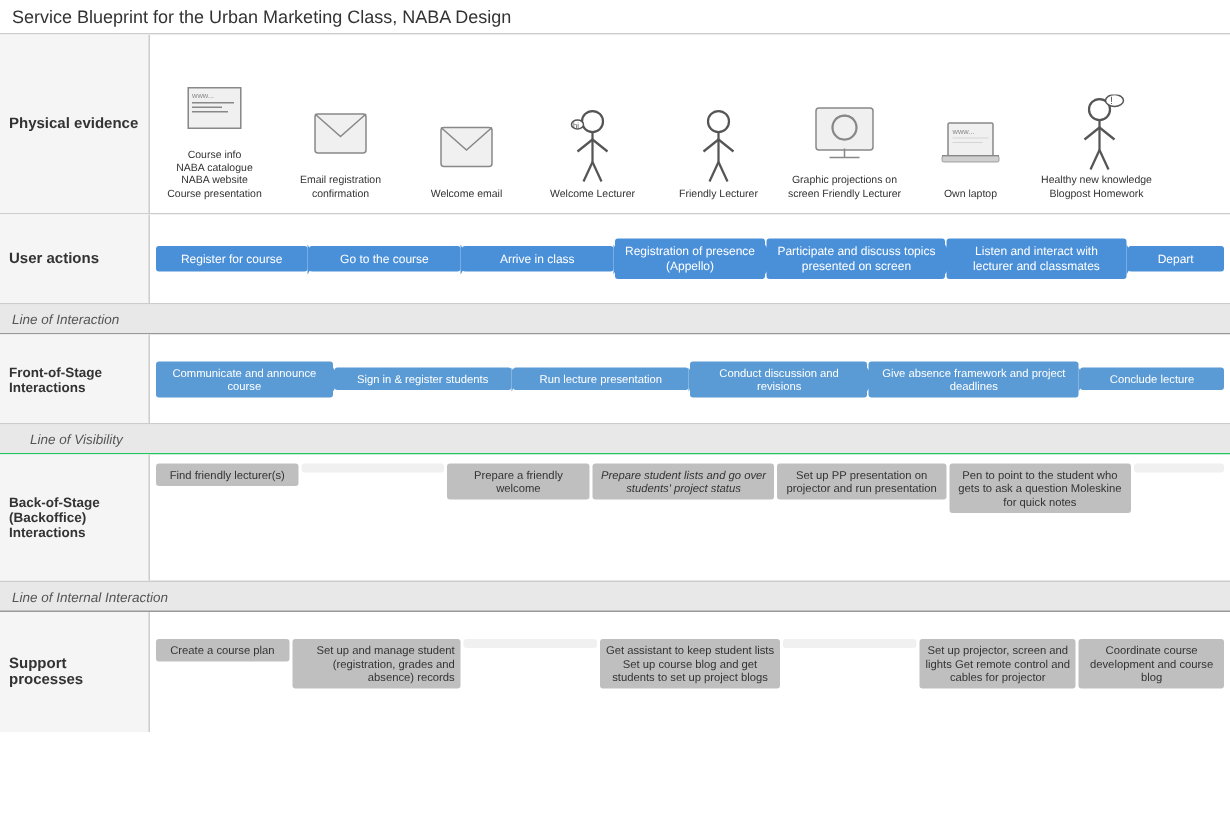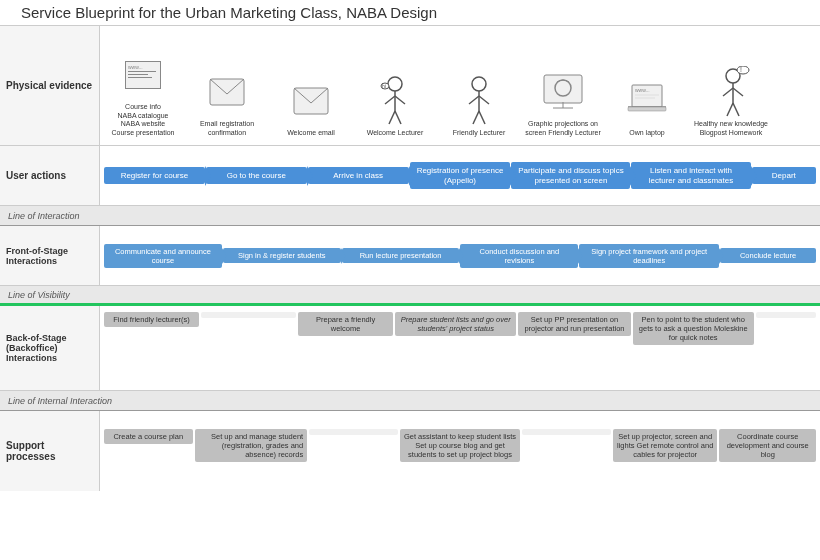--- a/index.html
+++ b/index.html
@@ -6,23 +6,23 @@
     body {
       font-family: Arial, sans-serif;
       font-size: 9px;
       background: #fff;
       width: 820px;
       height: 560px;
       overflow: hidden;
     }
 
     .page-title {
-      font-size: 15px;
+      font-size: 12px;
       color: #333;
-      padding: 4px 21px;
+      padding: 4px 8px;
       border-bottom: 1px solid #ccc;
     }
 
     .blueprint-container {
       display: flex;
       flex-direction: column;
       width: 820px;
       height: 540px;
       overflow: hidden;
     }
@@ -174,23 +174,24 @@
       border-bottom: 8px solid transparent;
       z-index: 2;
     }
 
     .fos-item.last::after { display: none; }
 
     
     .vis-row {
       min-height: 20px;
       background: #e8e8e8;
-      border-bottom: 3px solid #22c55e;
-      display: flex;
-      align-items: center;
+      border-bottom: 1px solid #22c55e;
+      display: flex;
+      align-items: center;
+      padding-left: 12px;
     }
 
     
     .bos-row {
       min-height: 85px;
       background: #fff;
     }
 
     .bos-item {
       background: #bfbfbf;
@@ -395,21 +396,21 @@
     <div class="line-label">Line of Interaction</div>
   </div>
 
   <div class="row fos-row">
     <div class="row-label" style="font-size:9px;">Front-of-Stage Interactions</div>
     <div class="row-content" style="align-items:center; padding: 6px 4px; gap:1px;">
       <div class="fos-item">Communicate and announce course</div>
       <div class="fos-item">Sign in &amp; register students</div>
       <div class="fos-item">Run lecture presentation</div>
       <div class="fos-item">Conduct discussion and revisions</div>
-      <div class="fos-item" style="flex:1.2;">Sign project framework and project deadlines</div>
+      <div class="fos-item" style="flex:1.2;">Give absence framework and project deadlines</div>
       <div class="fos-item last" style="flex:0.8;">Conclude lecture</div>
     </div>
   </div>
 
   <div class="vis-row">
     <div class="line-label">Line of Visibility</div>
   </div>
 
   <div class="row bos-row">
     <div class="row-label" style="font-size:9px;">Back-of-Stage (Backoffice) Interactions</div>

